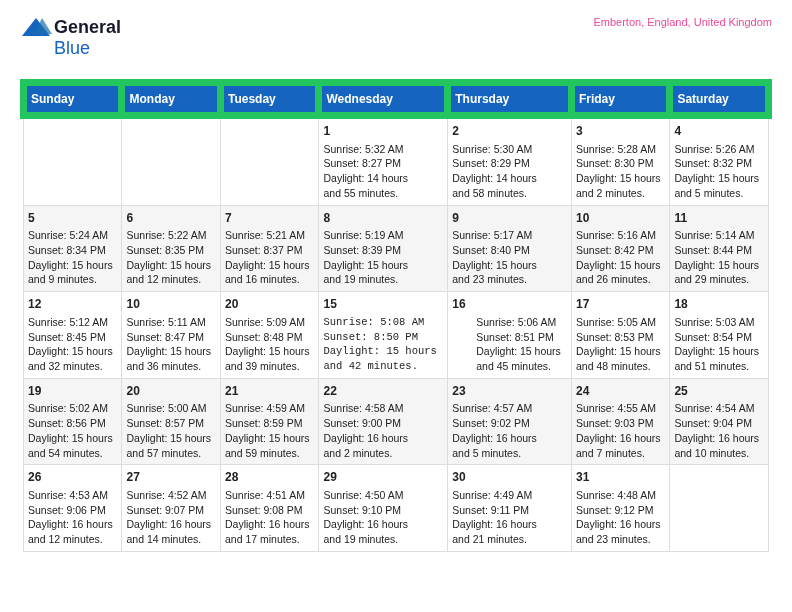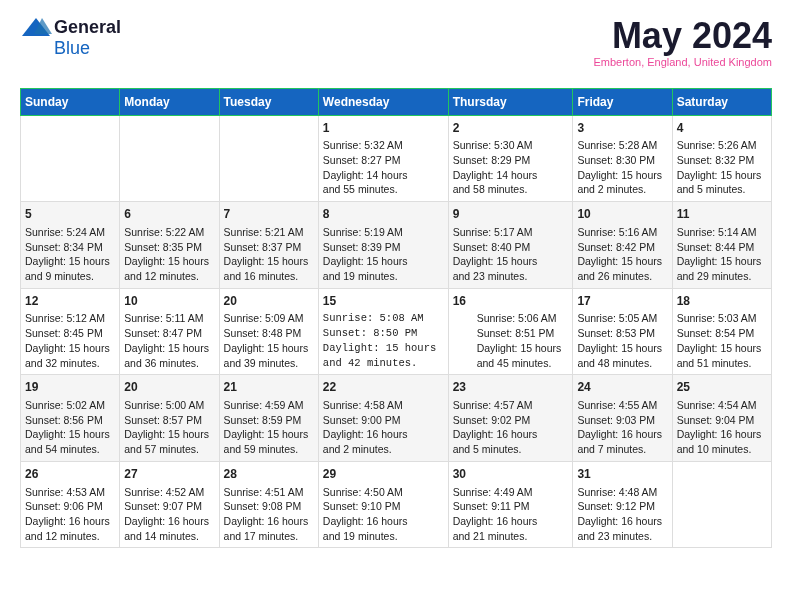--- a/index.html
+++ b/index.html
@@ -46,21 +46,21 @@
     }
     thead tr {
       background-color: #1565c0;
       color: #fff;
     }
     thead th {
       padding: 6px 4px;
       text-align: left;
       font-size: 12px;
       font-weight: bold;
-      border: 1px solid #22c55e;
+      border: 7px solid #22c55e;
     }
     tbody tr {
       border-bottom: 1px solid #ccc;
     }
     tbody td {
       padding: 4px 4px;
       vertical-align: top;
       border: 1px solid #ddd;
       color: #222;
       line-height: 1.4;
@@ -91,21 +91,20 @@
     <div class="logo-line">
       <svg width="32" height="22" viewBox="0 0 32 22">
         <polygon points="16,2 30,20 2,20" fill="#1565c0"></polygon>
         <polygon points="22,2 32,18 14,18" fill="#1a6faf" opacity="0.7"></polygon>
       </svg>
       <span style="font-size:18px;font-weight:bold;color:#1a1a2e;">General</span>
     </div>
     <span style="font-size:18px;font-weight:normal;color:#1565c0;margin-left:34px;">Blue</span>
   </div>
   <div class="title-block">
-    <div class="main-title">May 2024</div>
     <div class="subtitle">Emberton, England, United Kingdom</div>
   </div>
 </div>
 
 <table>
   <thead>
     <tr>
     <th>Sunday</th>
         <th>Monday</th>
         <th>Tuesday</th>

